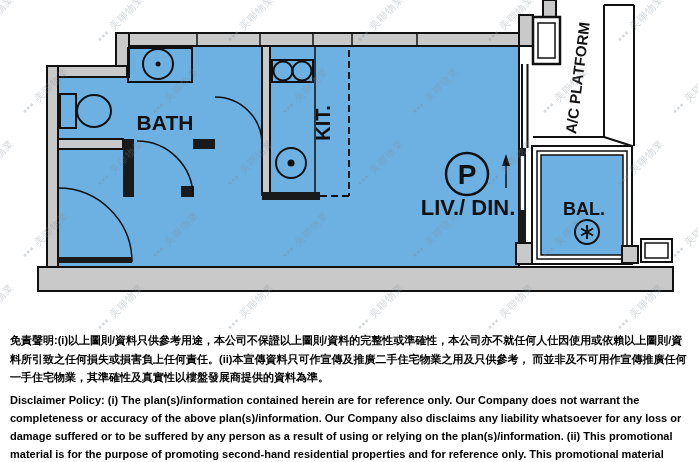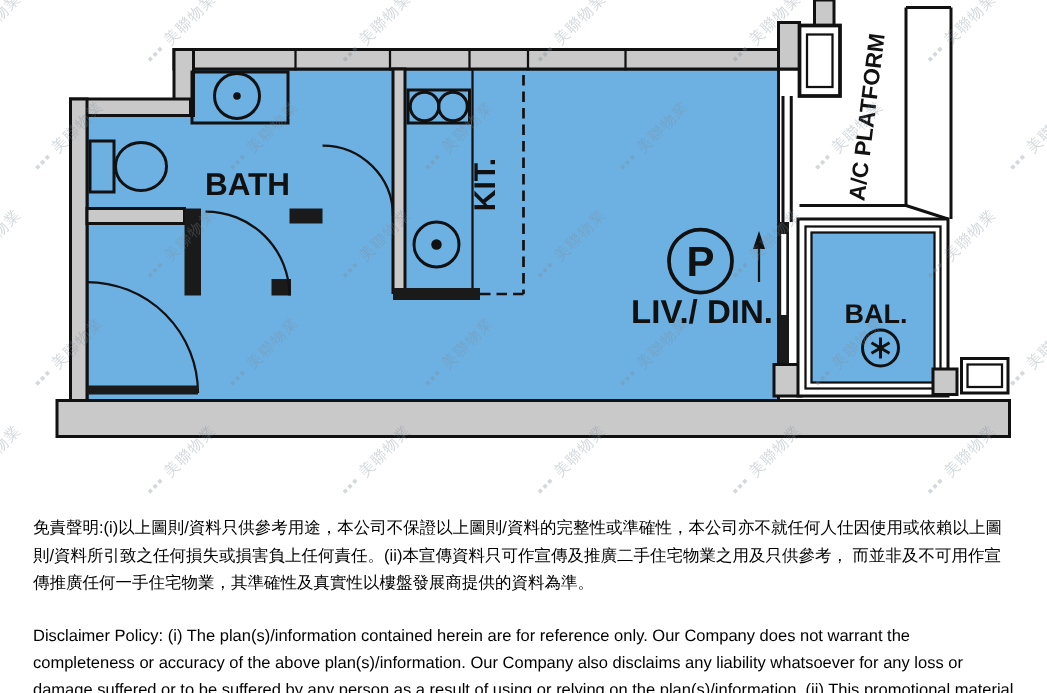--- a/index.html
+++ b/index.html
@@ -15,21 +15,21 @@
   .lbl{fill:#111;font-weight:bold;font-family:"Liberation Sans",sans-serif;}
   #watermarks{position:absolute;left:0;top:0;width:698px;height:340px;pointer-events:none;overflow:hidden;}
   .wm{
     position:absolute;color:#7d8a96;opacity:.33;font-size:10px;letter-spacing:1px;
     transform:rotate(-45deg);white-space:nowrap;font-family:"Liberation Sans",sans-serif;
   }
   #disclaimer{
     position:absolute;left:6px;top:327px;width:687px;color:#000;
     font-size:11px;
   }
-  #disclaimer p{margin:16px;}
+  #disclaimer p{margin:4px;font-weight:bold;}
   #disclaimer .zh{line-height:18.5px;}
   #disclaimer .en{line-height:18px;}
 </style>
 </head>
 <body>
 
 <svg id="plan-svg" width="698" height="462" viewBox="0 0 698 462" xmlns="http://www.w3.org/2000/svg">
 
   <path d="M58,77 L129,77 L129,46 L519,46 L519,268 L58,268 Z" stroke="#111" stroke-width="2" fill="#6db1e3"></path>
 

